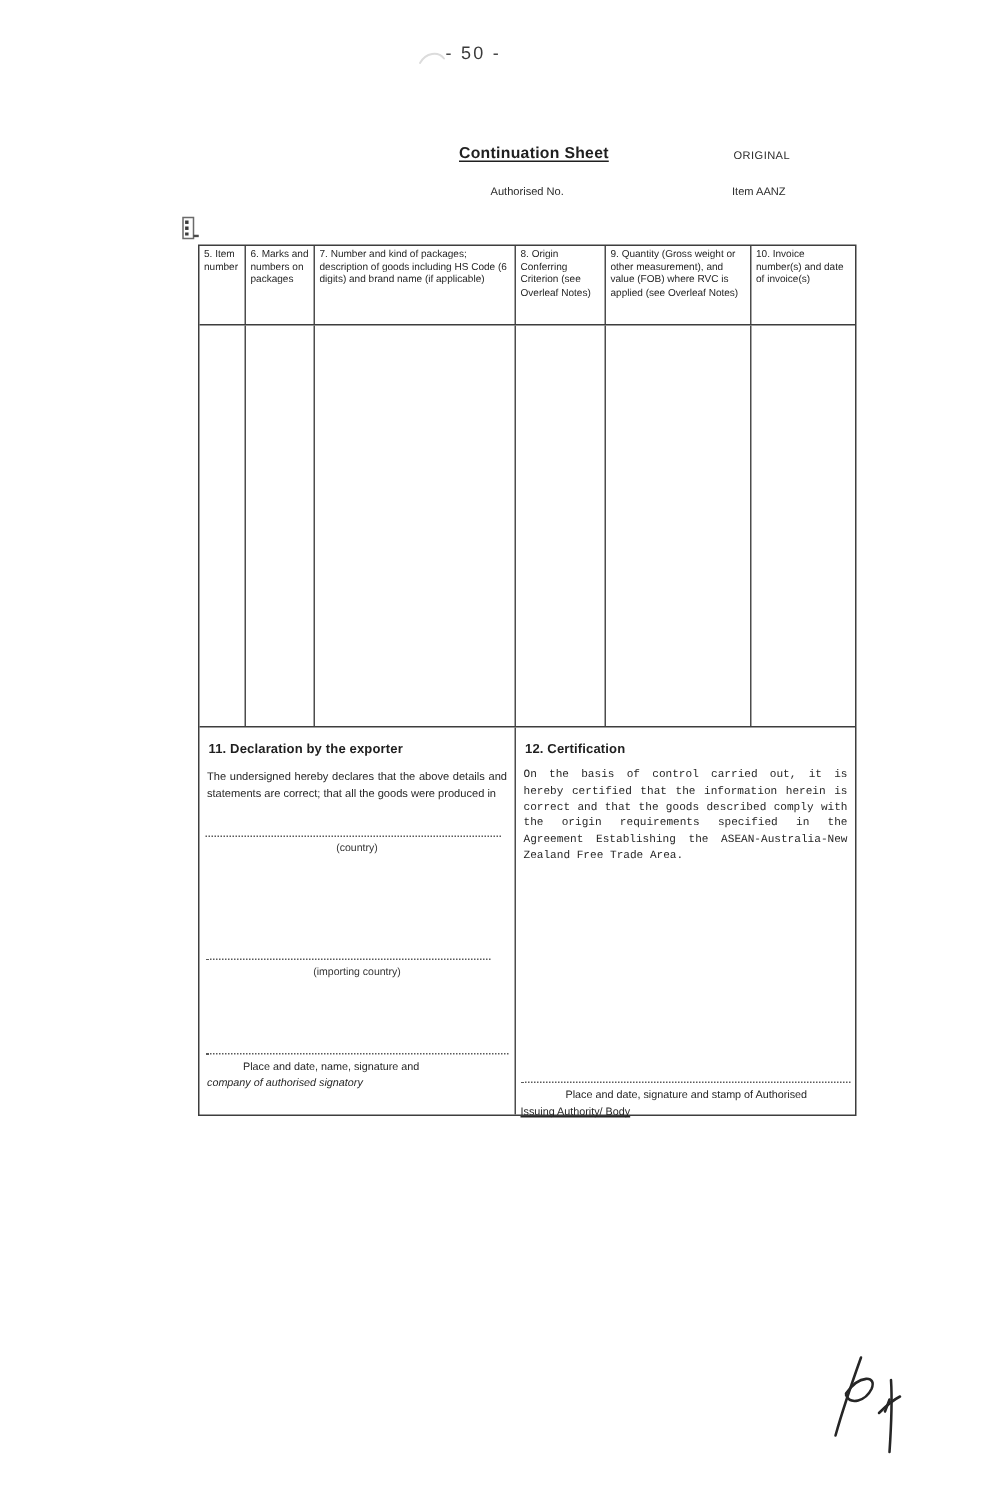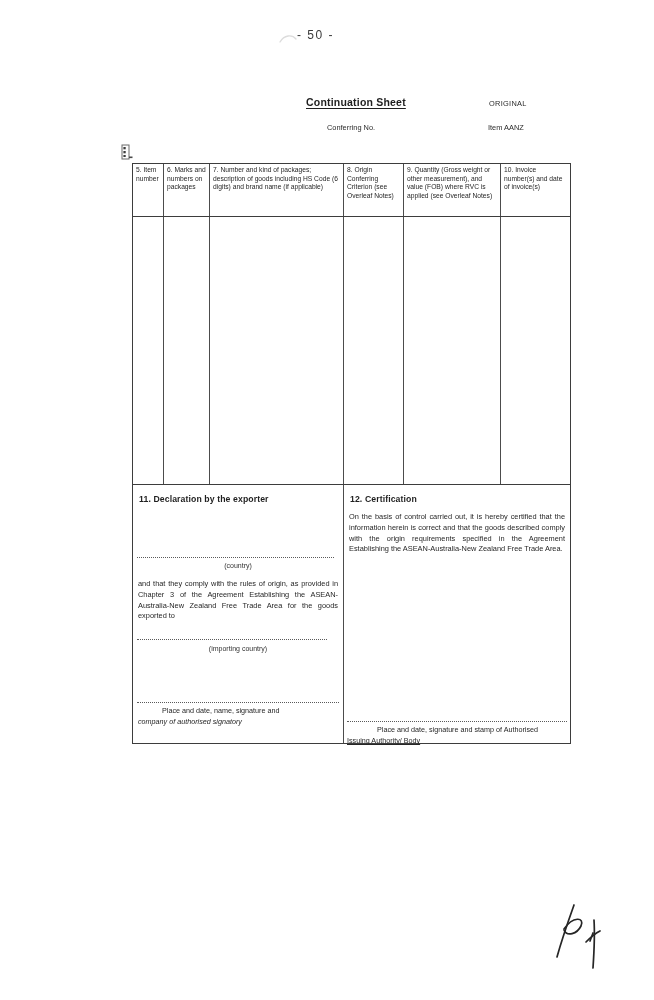--- a/index.html
+++ b/index.html
@@ -74,21 +74,21 @@
     font-size: 8.7px; font-weight: bold; color: #1f1f1f;
     letter-spacing: 0.1px; white-space: nowrap;
   }
   .box-para {
     position: absolute; left: 5px; right: 5px;
     font-size: 7.4px; line-height: 10.8px; color: #262626;
     text-align: justify;
   }
   .p1 { top: 28px; }
   .p2 { top: 94px; }
-  .pc { top: 27px; }
+  .pc { top: 27px; font-family: Liberation Mono, monospace; }
 
   .dotted {
     position: absolute; height: 1px;
     border-bottom: 1.3px dotted #5a5a5a;
   }
   .d1 { left: 4px; right: 9px; top: 72px; }
   .d2 { left: 4px; right: 16px; top: 154px; }
   .d3 { left: 4px; right: 4px; top: 217px; }
   .dc { left: 3px; right: 3px; top: 236px; }
 
@@ -114,21 +114,21 @@
 <div class="page">
 
   <div class="pageno">- 50 -</div>
 
   <svg class="smudge" width="24" height="18" viewBox="0 0 24 18">
     <path d="M4,12 C8,5 16,4 20,9" stroke="#dcdcdc" stroke-width="1.3" fill="none" stroke-linecap="round"></path>
   </svg>
 
   <div class="doc-title">Continuation Sheet</div>
   <div class="copy-type">ORIGINAL</div>
-  <div class="cert-no">Conferring No.</div>
+  <div class="cert-no">Authorised No.</div>
   <div class="form-name">Item AANZ</div>
 
   <svg class="anchor-mark" width="12" height="18" viewBox="0 0 12 18">
     <rect x="1" y="1" width="7" height="14" fill="#fdfdfd" stroke="#6a6a6a" stroke-width="1"></rect>
     <rect x="2.4" y="3" width="2.3" height="2.3" fill="#3a3a3a"></rect>
     <rect x="2.4" y="7" width="2.3" height="2.3" fill="#3a3a3a"></rect>
     <rect x="2.4" y="11" width="2.3" height="2" fill="#3a3a3a"></rect>
     <rect x="8" y="12.5" width="3.5" height="1.6" fill="#4a4a4a"></rect>
   </svg>
 
@@ -149,23 +149,23 @@
       <div class="cell c3"></div>
       <div class="cell c4"></div>
       <div class="cell c5"></div>
       <div class="cell c6"></div>
     </div>
 
     <div class="row boxes-row">
 
       <div class="decl-box">
         <div class="box-heading">11. Declaration by the exporter</div>
+        <div class="box-para p1">The undersigned hereby declares that the above details and statements are correct; that all the goods were produced in</div>
         <div class="dotted d1"></div>
         <div class="small-label country-lab">(country)</div>
-        <div class="box-para p2">and that they comply with the rules of origin, as provided in Chapter 3 of the Agreement Establishing the ASEAN-Australia-New Zealand Free Trade Area for the goods exported to</div>
         <div class="dotted d2"></div>
         <div class="small-label imp-country-lab">(importing country)</div>
         <div class="dotted d3"></div>
         <div class="cap-line decl-cap1">Place and date, name, signature and</div>
         <div class="cap-line decl-cap2">company of authorised signatory</div>
       </div>
 
       <div class="cert-box">
         <div class="box-heading">12. Certification</div>
         <div class="box-para pc">On the basis of control carried out, it is hereby certified that the information herein is correct and that the goods described comply with the origin requirements specified in the Agreement Establishing the ASEAN-Australia-New Zealand Free Trade Area.</div>

